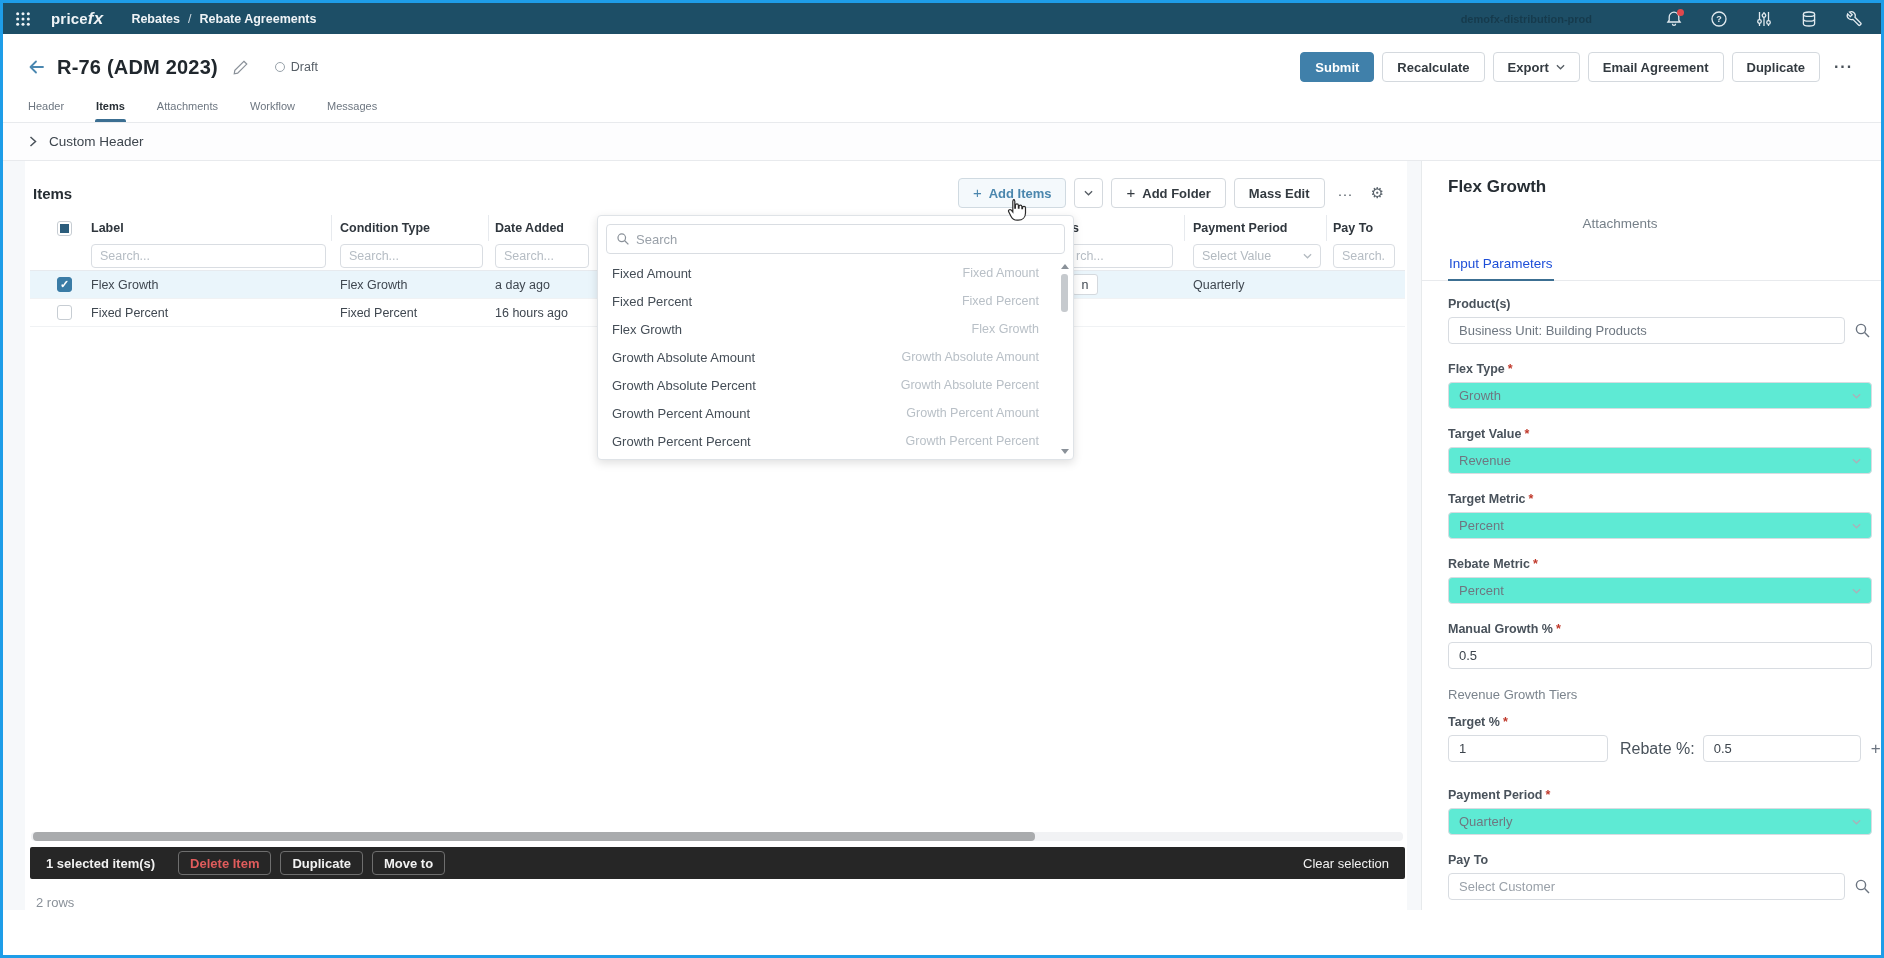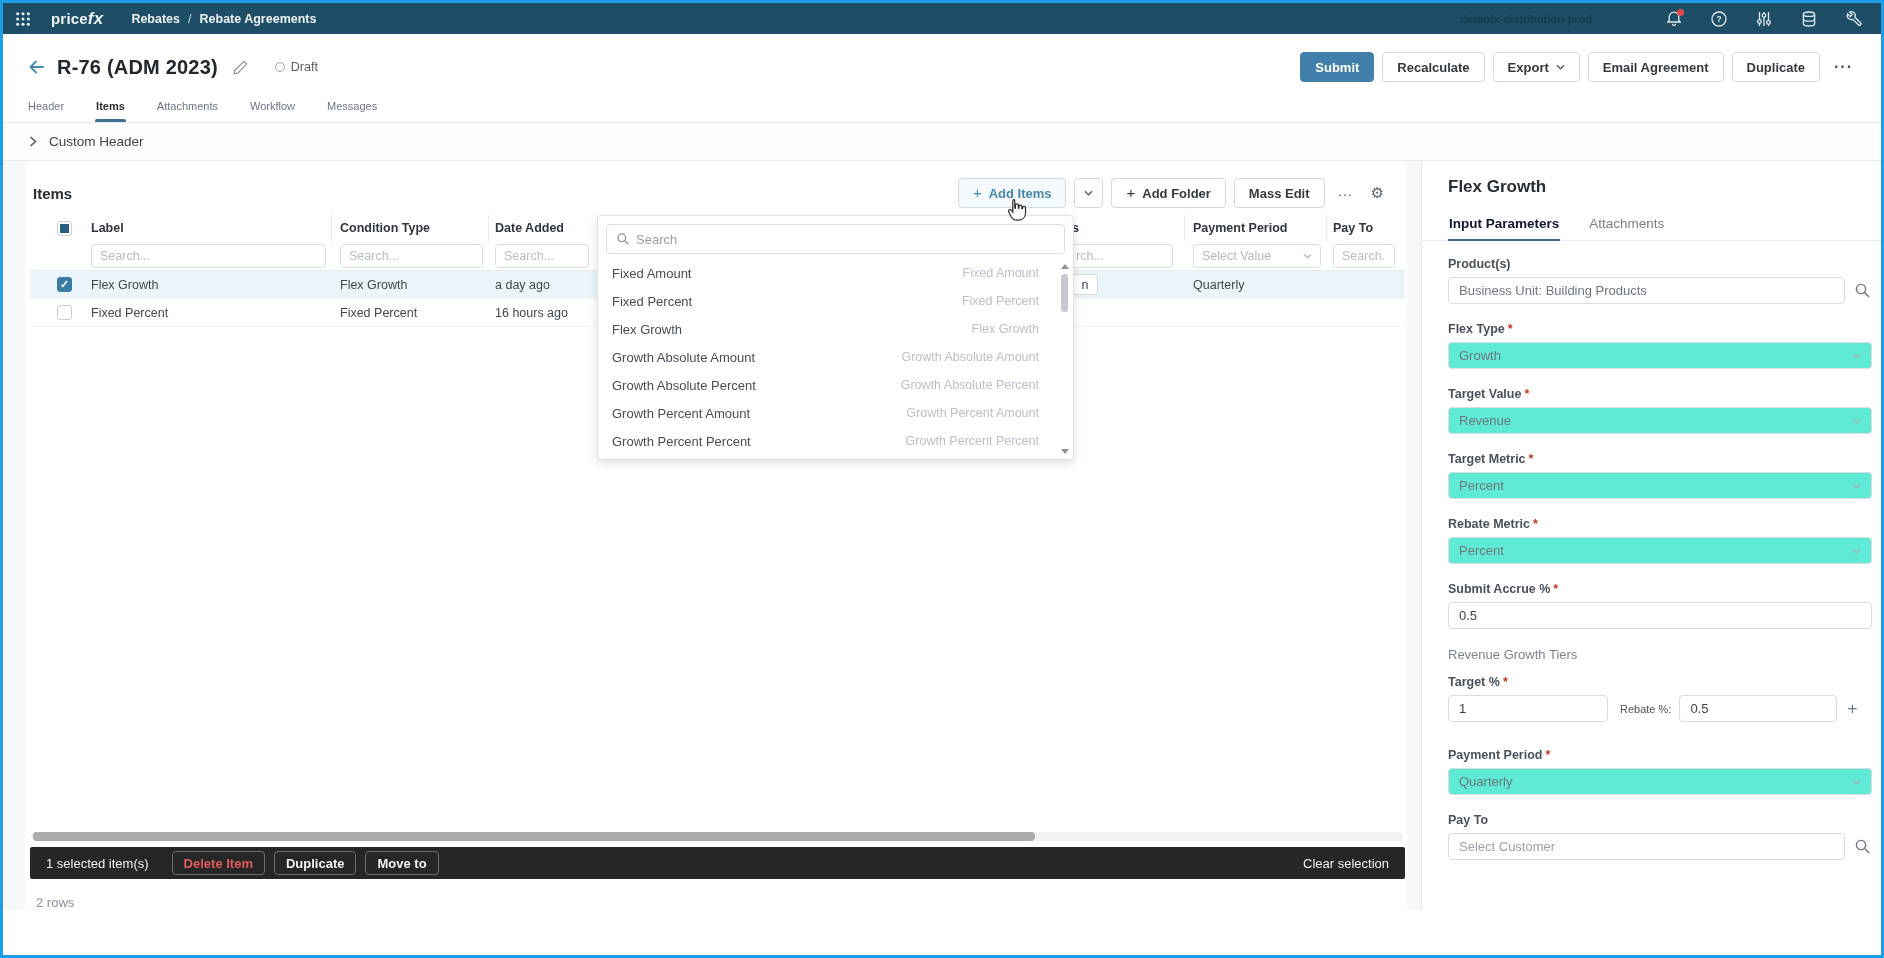--- a/index.html
+++ b/index.html
@@ -76,48 +76,48 @@
   .cb.ind::after { content:""; width:9px; height:9px; background:#2b5d7c; }
   .cb.checked { background:#3a7ca6; border-color:#3a7ca6; color:#fff; font-size:11px; font-weight:700; }
   .cb.checked::after { content:"✓"; }
   .nbox { margin-left:14px; width:26px; height:21px; border:1px solid #d4d9de; border-radius:3px; background:#fff; display:inline-flex; align-items:center; justify-content:center; color:#3f4750; }
   .spacer { flex:1; }
 
   
   .hscroll { height:9px; margin:0 2px 6px 1px; border-radius:4px; background:#f1f2f4; position:relative; }
   .hthumb { position:absolute; left:2px; top:0; height:9px; width:73%; background:#a9abad; border-radius:4px; cursor:grab; }
   .selbar { height:32px; margin:0 0 0 0; background:#262626; border-radius:2px; display:flex; align-items:center; gap:9px; padding:0 16px; }
-  .selbar .summary { color:#f2f2f2; font-size:13px; font-weight:400; margin-right:14px; }
+  .selbar .summary { color:#f2f2f2; font-size:13px; font-weight:700; margin-right:14px; }
   .dbtn { height:24px; padding:0 11px; border:1px solid #6e6e6e; border-radius:4px; background:transparent; color:#f2f2f2; font-size:13px; font-weight:700; cursor:pointer; font-family:"Liberation Sans",sans-serif; }
   .dbtn.danger { color:#e05c5c; }
   .clear-sel { margin-left:auto; color:#f2f2f2; font-size:13px; cursor:pointer; }
   .rowcount { padding:16px 0 0 6px; font-size:13px; color:#8a9199; }
 
   
   .panel { width:460px; background:#fff; border-left:1px solid #e7eaec; position:relative; overflow:hidden; padding:16px 10px 0 26px; }
   .panel-title { font-size:17px; font-weight:700; color:#272e34; }
   .ptabs { display:flex; gap:28px; margin-top:15px; border-bottom:1px solid #e8eaed; margin-right:-10px; margin-left:-26px; padding-left:26px; }
   .ptab { font-size:13.5px; color:#768089; padding:4px 1px 9px; cursor:pointer; position:relative; }
-  .ptab.active { color:#0f172a; font-weight:700; }
+  .ptab.active { color:#1d4ed8; font-weight:400;margin-top:40px; }
   .ptab.active::after { content:""; position:absolute; left:0; right:0; bottom:-1px; height:2.5px; background:#3c6f92; }
   .form { margin-top:16px; }
   .fblock { margin-bottom:18px; }
   .flabel { font-size:12.5px; font-weight:600; color:#49525b; margin-bottom:6px; }
   .req { color:#c0392b; margin-left:3px; }
   .sel { height:27px; border:1px solid #d8dce1; border-radius:4px; background:#5eead4; display:flex; align-items:center; padding:0 10px; font-size:13px; color:#6e7781; cursor:pointer; width:424px; }
   .sel .chev { margin-left:auto; }
   .tinput { height:27px; border:1px solid #d8dce1; border-radius:4px; background:#fff; padding:0 10px; font-size:13px; color:#3c444c; width:424px; outline:none; font-family:"Liberation Sans",sans-serif; }
   .tinput::placeholder { color:#9aa1a9; }
   .prod-row { display:flex; align-items:center; gap:9px; }
   .prod-row .tinput { width:398px; color:#6e7781; }
   .mag { width:17px; height:17px; display:inline-flex; cursor:pointer; flex:0 0 auto; }
   .section-label { font-size:13px; color:#7b848d; margin:2px 0 13px; }
   .tier-row { display:flex; align-items:center; }
   .tier-row .t1 { width:160px; }
-  .tier-mid { font-size:11px; color:#49525b; margin:0 8px 0 12px; white-space:nowrap; }
+  .tier-mid { font-size:16px; color:#49525b; margin:0 8px 0 12px; white-space:nowrap; }
   .tier-row .t2 { width:158px; }
   .plus-btn { margin-left:10px; font-size:17px; color:#6b7480; cursor:pointer; line-height:1; }
   .panel-footer { position:absolute; left:0; right:0; bottom:0; height:64px; background:#fff; padding:15px 0 0 26px; }
   .btn-recalc { background:#4080aa; border:none; color:#fff; font-size:13.5px; font-weight:700; padding:8px 17px; border-radius:4px; cursor:pointer; font-family:"Liberation Sans",sans-serif; }
 
   
   .dropdown { position:absolute; left:594px; top:212px; width:477px; height:245px; background:#fff; border:1px solid #dfe3e7; border-radius:4px; box-shadow:0 3px 10px rgba(0,0,0,.13); z-index:60; padding:8px 8px 0; overflow:hidden; }
   .dd-search { height:30px; border:1px solid #d9dde2; border-radius:4px; display:flex; align-items:center; gap:6px; padding:0 9px; }
   .dd-search input { border:none; outline:none; flex:1; font-size:13px; color:#3f4750; font-family:"Liberation Sans",sans-serif; }
   .dd-search input::placeholder { color:#9aa1a9; }
@@ -408,21 +408,21 @@
           <div class="flabel"><span>Rebate Metric</span><span class="req">*</span></div>
           <div class="sel">
               <span>Percent</span>
               <svg class="chev" viewBox="0 0 10 6" fill="none" stroke="#aab1b8" stroke-width="1.4">
                 <polyline points="1,1 5,5 9,1"></polyline>
               </svg>
             </div>
         </div>
 
         <div class="fblock">
-          <div class="flabel"><span>Submit Accrue %</span><span class="req">*</span></div>
+          <div class="flabel"><span>Manual Growth %</span><span class="req">*</span></div>
           <input class="tinput" value="0.5" style="">
         </div>
 
         <div class="section-label">Revenue Growth Tiers</div>
 
         <div class="fblock" style="margin-bottom:26px">
           <div class="flabel"><span>Target %</span><span class="req">*</span></div>
           <div class="tier-row">
             <input class="tinput t1" value="1" style="">
             <span class="tier-mid">Rebate %:</span>

